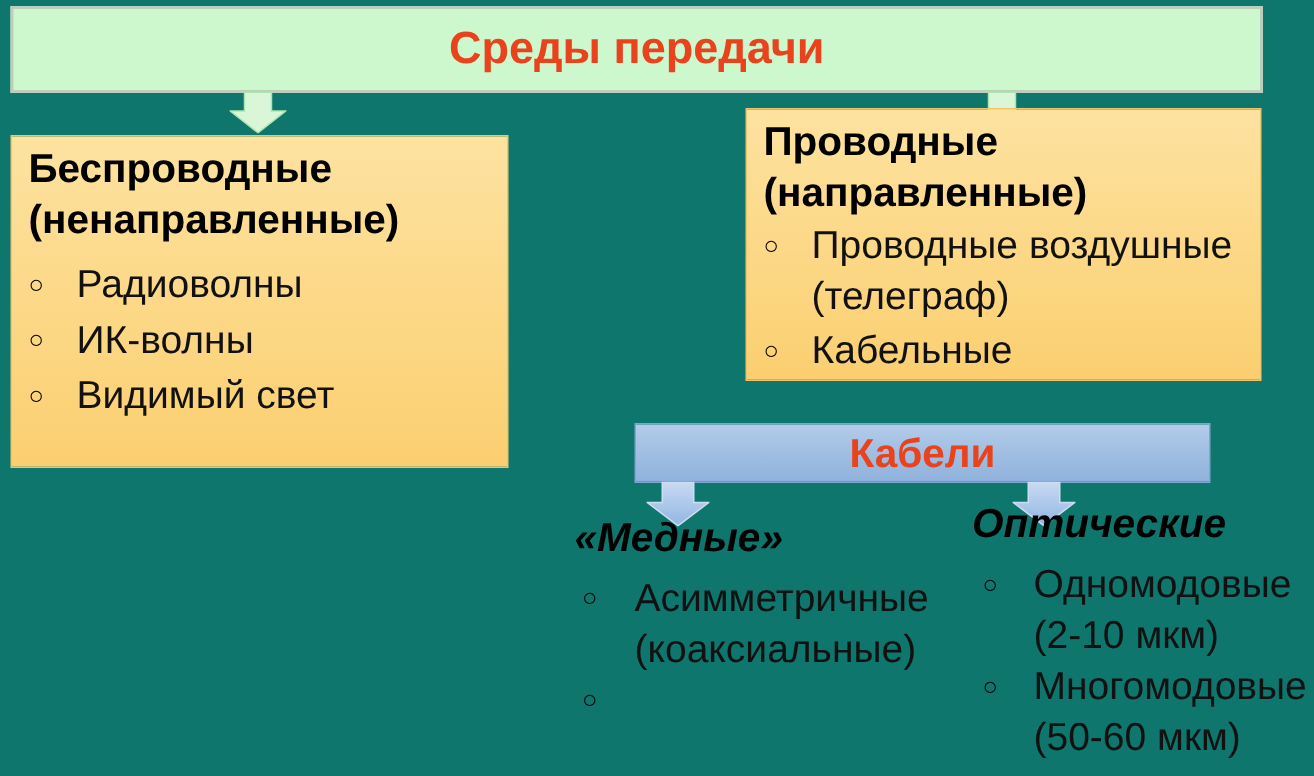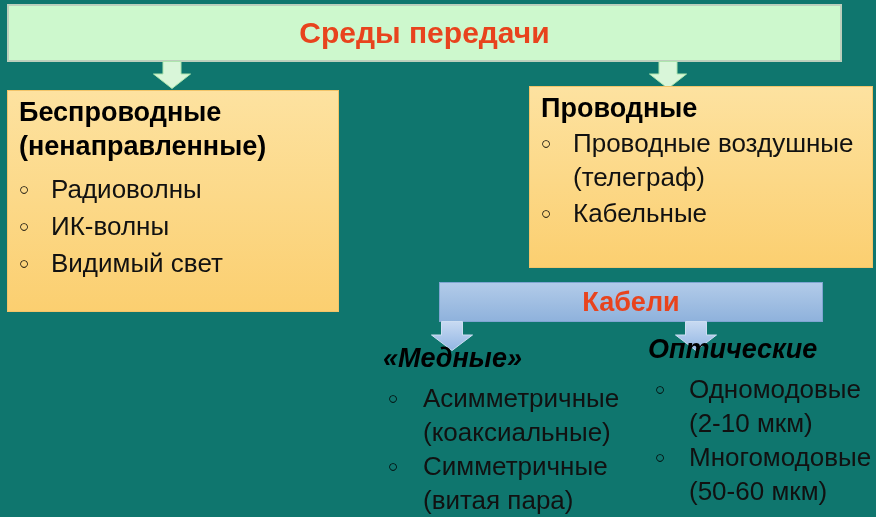--- a/index.html
+++ b/index.html
@@ -18,21 +18,21 @@
   }
   .root-box .t { font-size:30px; font-weight:bold; color:var(--title-red); }
 
   
   .orange-box {
     background:linear-gradient(to bottom, var(--orange-top), var(--orange-bottom));
     border:1px solid var(--orange-border);
     padding:4px 8px 0 11px;
   }
   .box-wireless { left:7px;  top:90px; width:332px; height:222px; }
-  .box-wired    { left:497px; top:86px; width:344px; height:182px;margin-left:32px; }
+  .box-wired    { left:497px; top:72px; width:344px; height:182px; }
 
   .hd { font-size:27px; line-height:34px; font-weight:bold; color:#000; }
 
   ul.blist { list-style:none; margin:0; padding:0; }
   ul.blist li { display:flex; align-items:flex-start; }
   .bullet {
     flex:0 0 32px; font-size:17px; line-height:inherit; color:#000;
     transform:translateY(1px);
   }
   .itxt { flex:1 1 auto; }
@@ -40,21 +40,21 @@
   .box-wireless ul.blist { margin-top:8px; font-size:26px; line-height:36px; }
   .box-wireless li { margin-bottom:1px; }
   .box-wired ul.blist { margin-top:1px; font-size:26px; line-height:34px; }
   .box-wired li { margin-bottom:2px; }
 
   
   .cables-box {
     left:423px; top:282px; width:384px; height:40px;
     background:linear-gradient(to bottom, var(--blue-top), var(--blue-bottom));
     border:1px solid var(--blue-border);
-    display:flex; align-items:center; justify-content:center;margin-left:16px;
+    display:flex; align-items:center; justify-content:center;
   }
   .cables-box .t { font-size:27px; font-weight:bold; color:var(--title-red); }
 
   
   .group { position:absolute; }
   .group-copper  { left:383px; top:341px; width:252px; }
   .group-optical { left:648px; top:332px; width:222px; }
   .group .hd { margin:0 0 6px 0;font-style:italic; }
   .group ul.blist { font-size:26px; line-height:34px; }
   .group-copper ul.blist { padding-left:5px; }
@@ -96,20 +96,21 @@
       </li>
       <li>
         <span class="bullet">○</span>
         <span class="itxt">Видимый свет</span>
       </li>
     </ul>
   </div>
 
   <div class="node orange-box box-wired">
     <div class="hd">Проводные</div>
+    <div class="hd">(направленные)</div>
     <ul class="blist">
       <li>
         <span class="bullet">○</span>
         <span class="itxt">Проводные воздушные (телеграф)</span>
       </li>
       <li>
         <span class="bullet">○</span>
         <span class="itxt">Кабельные</span>
       </li>
     </ul>
@@ -140,21 +141,20 @@
 
   <div class="group group-copper">
     <div class="hd">«Медные»</div>
     <ul class="blist">
       <li>
         <span class="bullet">○</span>
         <span class="itxt">Асимметричные (коаксиальные)</span>
       </li>
       <li>
         <span class="bullet">○</span>
-        <span class="itxt">Симметричные (витая пара)</span>
       </li>
     </ul>
   </div>
 
   <div class="group group-optical">
     <div class="hd">Оптические</div>
     <ul class="blist">
       <li>
         <span class="bullet">○</span>
         <span class="itxt">Одномодовые (2-10 мкм)</span>

